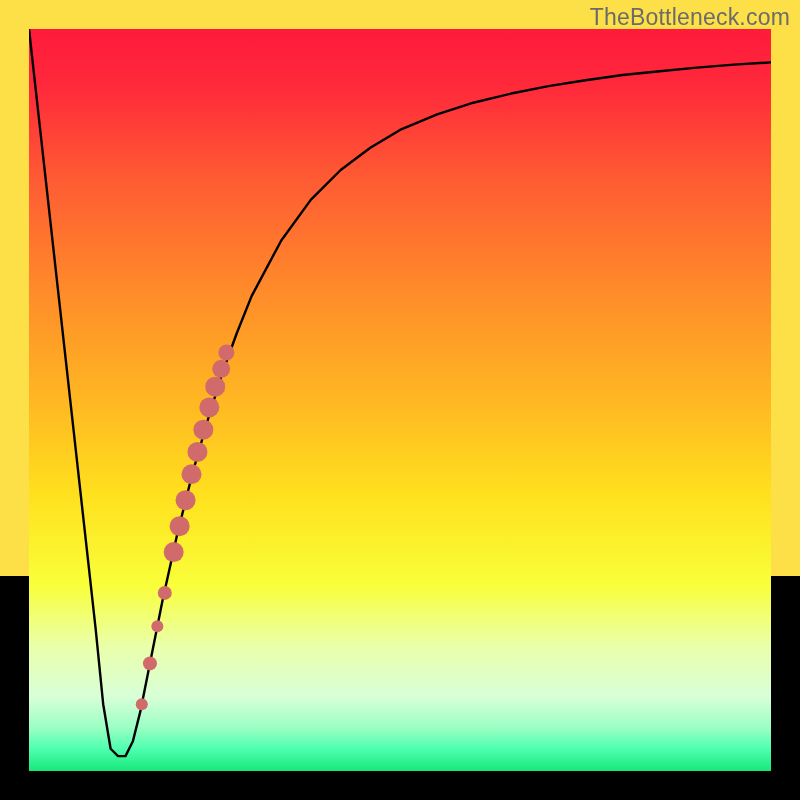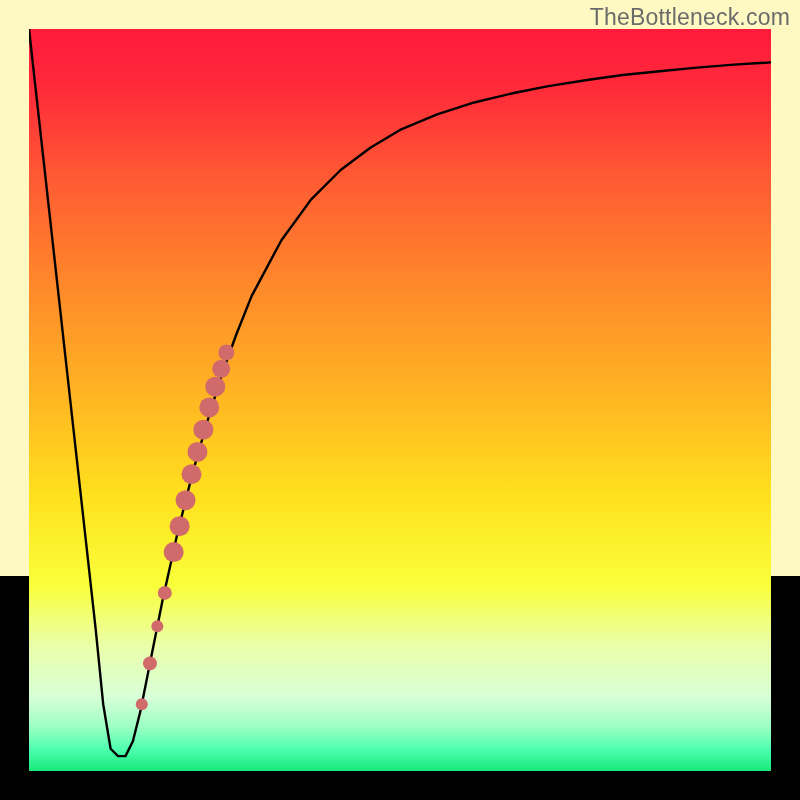--- a/index.html
+++ b/index.html
@@ -10,21 +10,21 @@
     background: #000;
     overflow: hidden;
     font-family: Arial, Helvetica, sans-serif;
   }
   .frame {
     position: absolute;
     left: 0;
     top: 0;
     width: 800px;
     height: 576px;
-    background: #fef9c3;
+    background: #fde047;
   }
   .plot {
     position: absolute;
     left: 29px;
     top: 29px;
     width: 742px;
     height: 742px;
     overflow: hidden;
   }
   .gradient {

